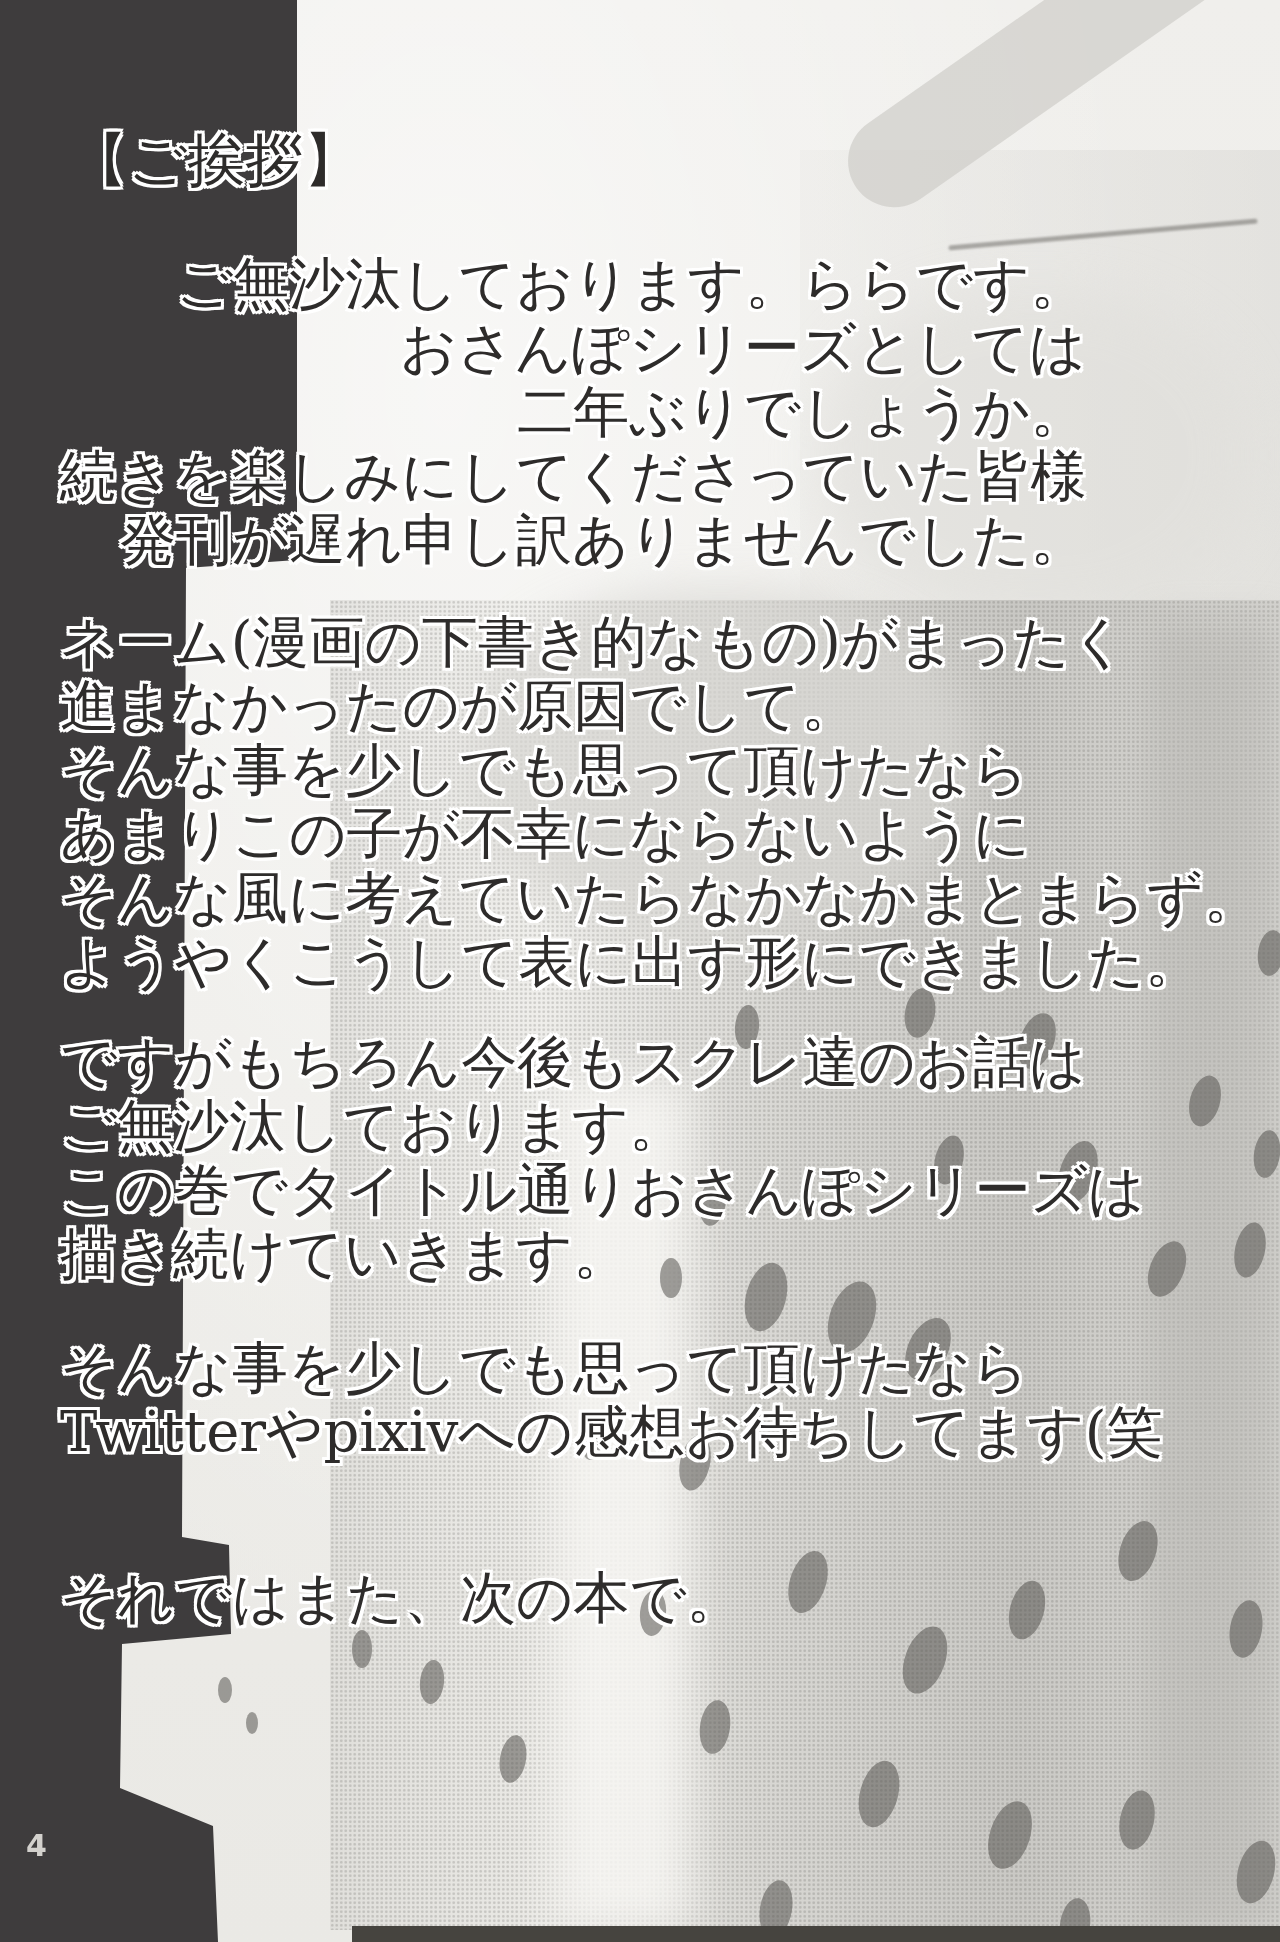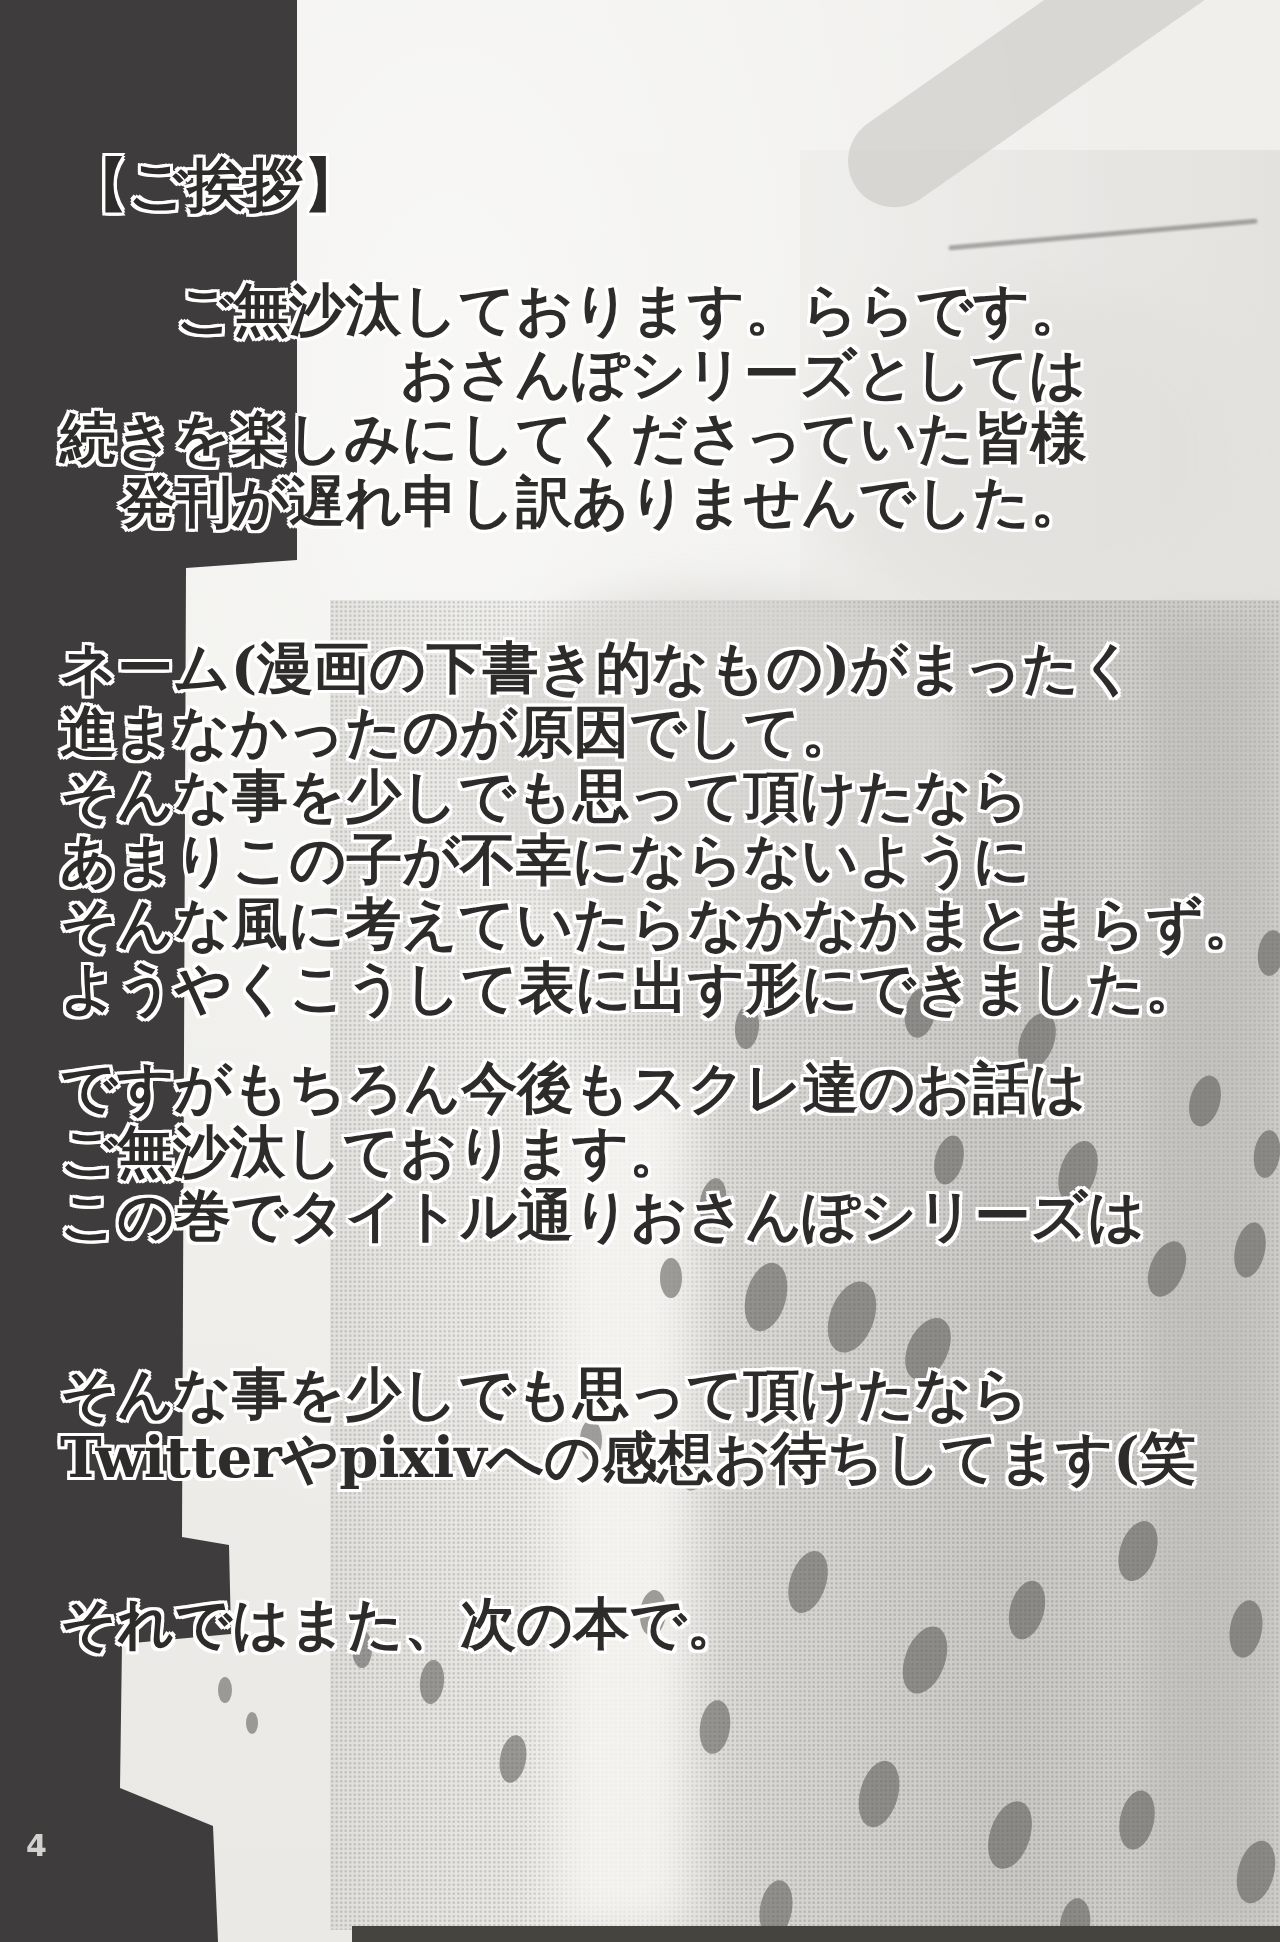--- a/index.html
+++ b/index.html
@@ -43,27 +43,26 @@
     border-radius:45%;filter:blur(26px);opacity:.6;}
   .white-streak{left:555px;top:1080px;width:135px;height:850px;background:#f7f6f3;
     filter:blur(22px);opacity:.85;}
   .right-dark{left:1150px;top:620px;width:130px;height:1310px;background:#b5b4b0;
     filter:blur(18px);opacity:.5;}
   .dot{position:absolute;background:rgba(88,86,82,.55);border-radius:50%;}
   
   .jtext{
     position:absolute;left:60px;
     color:var(--ink,#2e2c2b);
-    font-size:56px;line-height:64px;font-weight:bold;
+    font-size:56px;line-height:64px;font-weight:normal;
     white-space:nowrap;letter-spacing:0;
     text-shadow:
       -3px -3px 0 #fff, 3px -3px 0 #fff, -3px 3px 0 #fff, 3px 3px 0 #fff,
       -3px 0 0 #fff, 3px 0 0 #fff, 0 -3px 0 #fff, 0 3px 0 #fff,
       -2px -2px 0 #fff, 2px -2px 0 #fff, -2px 2px 0 #fff, 2px 2px 0 #fff;
-    margin-top: 25px;
   }
   .header{left:70px;top:128px;font-size:58px;}
   .p1{top:252px;text-align:right;} .p2{top:610px;} .p3{top:1030px;} .p4{top:1336px;} .p5{top:1566px;}
   .pagenum{
     position:absolute;left:26px;top:1828px;
     color:#d3d1cd;font-size:30px;font-weight:bold;
     font-family:"DejaVu Sans","Liberation Sans",sans-serif;
     text-shadow:none;
   }
 </style>
@@ -122,37 +121,39 @@
   <svg width="1280" height="1942" style="position:absolute;left:0;top:0">
     <polygon points="0,0 297,0 297,560 186,568 182,1537 229,1545 231,1634 122,1644 120,1788 213,1826 218,1942 0,1942" fill="#3e3c3d"></polygon>
     <rect x="352" y="1926" width="928" height="16" fill="#46443f"></rect>
   </svg>
 
   <div class="jtext header">【ご挨拶】</div>
 
   <div class="jtext p1">
     <div>ご無沙汰しております。ららです。</div>
     <div>おさんぽシリーズとしては</div>
+    <div>二年ぶりでしょうか。</div>
     <div>続きを楽しみにしてくださっていた皆様</div>
     <div>発刊が遅れ申し訳ありませんでした。</div>
   </div>
 
   <div class="jtext p2">
     <div>ネーム(漫画の下書き的なもの)がまったく</div>
     <div>進まなかったのが原因でして。</div>
     <div>そんな事を少しでも思って頂けたなら</div>
     <div>あまりこの子が不幸にならないように</div>
     <div>そんな風に考えていたらなかなかまとまらず。</div>
     <div>ようやくこうして表に出す形にできました。</div>
   </div>
 
   <div class="jtext p3">
     <div>ですがもちろん今後もスクレ達のお話は</div>
     <div>ご無沙汰しております。</div>
     <div>この巻でタイトル通りおさんぽシリーズは</div>
+    <div>描き続けていきます。</div>
   </div>
 
   <div class="jtext p4">
     <div>そんな事を少しでも思って頂けたなら</div>
     <div>Twitterやpixivへの感想お待ちしてます(笑</div>
   </div>
 
   <div class="jtext p5">
     <div>それではまた、次の本で。</div>
   </div>

